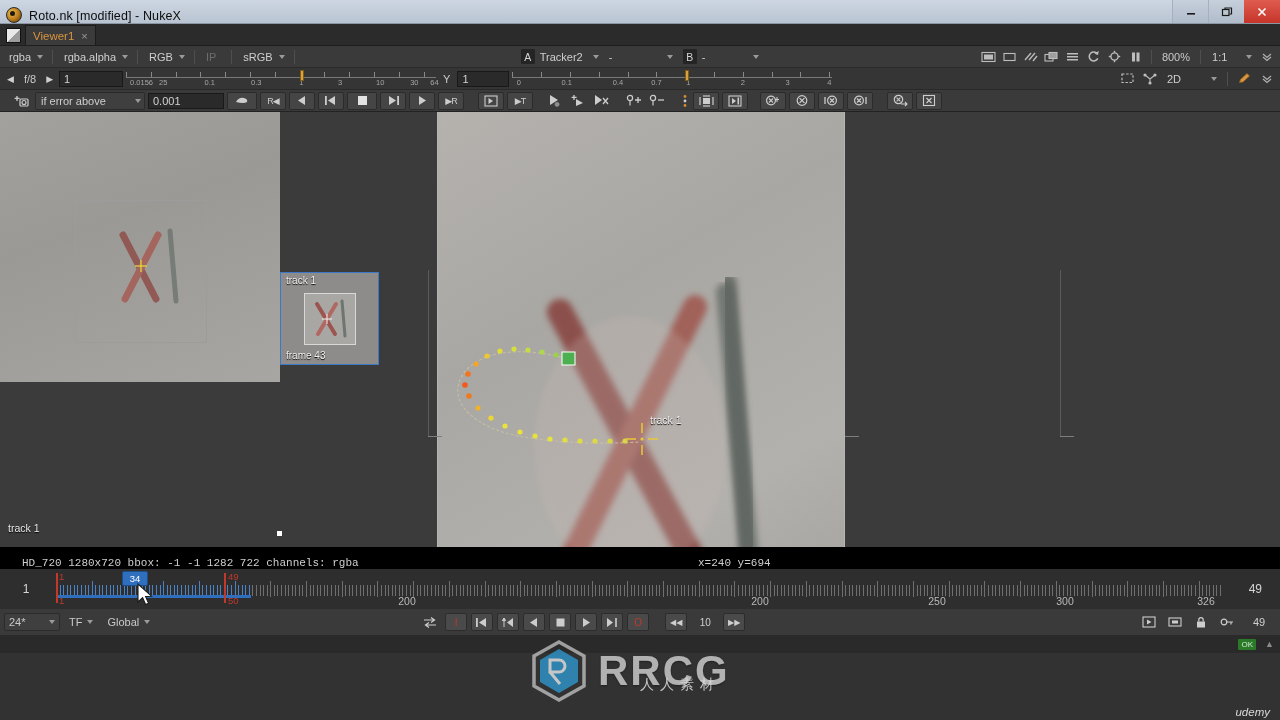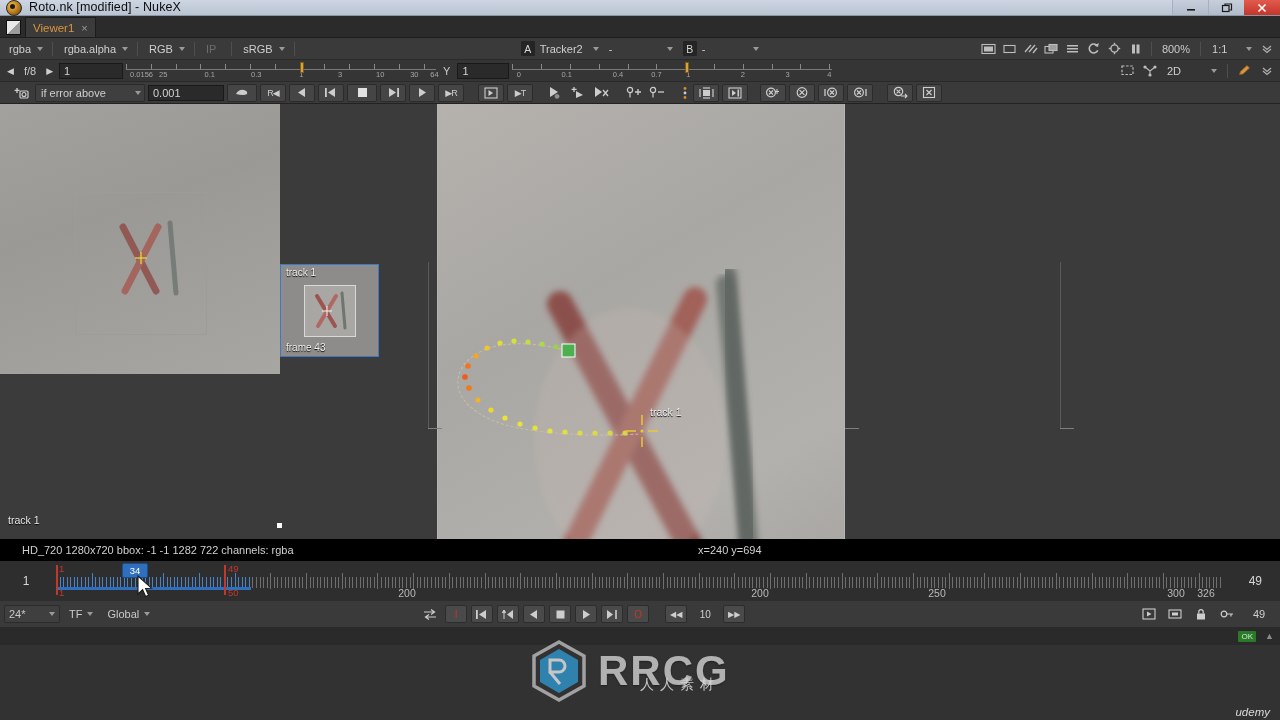--- a/index.html
+++ b/index.html
@@ -7,22 +7,22 @@
     width: 1280px; height: 720px;
     background: #323232;
     font-family: "Liberation Sans", sans-serif;
     overflow: hidden;
     color: #c8c8c8;
   }
   #app { position: relative; width: 1280px; height: 720px; }
 
   
   .titlebar {
-    height: 16px; background: linear-gradient(to bottom,#cdd6e2,#b9c4d2);
-    display: flex; align-items: flex-start; padding-left: 6px;
+    height: 24px; background: linear-gradient(to bottom,#cdd6e2,#b9c4d2);
+    display: flex; align-items: flex-end; padding-left: 6px;
     border-bottom: 1px solid #8d97a4;
   }
   .titlebar .tb-icon {
     width: 16px; height: 16px; border-radius: 50%;
     background: radial-gradient(circle at 35% 35%, #f5c34a 0%, #b5761c 55%, #4a3108 100%);
     border: 1px solid #2a2a2a; margin-right: 7px; position: relative;
   }
   .titlebar .tb-icon:after{
     content:""; position:absolute; left:3px; top:3px; width:5px;height:5px;
     border-radius:50%; background:#201a10;
@@ -114,22 +114,22 @@
     font-size: 10px; border-radius: 2px;
   }
   .tbtn.flat { background: transparent; border-color: transparent; }
   .tbtn.wide { padding: 0 5px; }
 
   
   .viewer { position: relative; height: 435px; background: #3b3b3b; overflow: hidden; }
   .vplate { position:absolute; background:#9e9c99; }
   .imgbox { position:absolute; border:1px solid #9c9c9c; }
   .statusbar {
-    height: 22px; background: #000; display: flex; align-items: center;
-    font-size: 11px; color: #cfcfcf; position: relative;
+    height: 22px; background: #000; display: flex; align-items: flex-end;
+    font-size: 11px; color: #cfcfcf; position: relative; font-family: Liberation Mono, monospace;
   }
   .statusbar .left { padding-left: 22px; }
   .statusbar .mid { position:absolute; left: 698px; }
 
   
   .timeline { height: 40px; background: #2e2e2e; position: relative; display:flex; align-items:center;}
   .tl-curframe { width: 52px; text-align: center; font-size: 12px; color: #d6d6d6; }
   .tl-ruler { position:absolute; left: 56px; right: 60px; top: 0; bottom: 0; }
   .tl-end { position:absolute; right: 18px; top: 13px; font-size: 12px; color:#d6d6d6; }
   .tl-num { position: absolute; font-size: 10.5px; color: #b9b9b9; transform: translateX(-50%); }
@@ -1058,21 +1058,21 @@
 
       <div class="inout" style="left:168px"></div>
       <div class="iolabel" style="left:172px;top:2px">49</div>
       <div class="iolabel" style="left:172px;top:26px">50</div>
 
       <div class="playhead" style="left:66px;top:2px">34</div>
 
       <div class="tl-num" style="left:351px;top:26px">200</div>
       <div class="tl-num" style="left:704px;top:26px">200</div>
       <div class="tl-num" style="left:881px;top:26px">250</div>
-      <div class="tl-num" style="left:1120px;top:26px">300</div>
+      <div class="tl-num" style="left:1009px;top:26px">300</div>
       <div class="tl-num" style="left:1150px;top:26px">326</div>
     </div>
 
     <div class="tl-end">49</div>
 
     <svg class="cursor-arrow" style="left:136px;top:14px" width="20" height="26" viewBox="0 0 20 26">
       <path d="M2 1 L2 19 L6.6 14.6 L9.6 21.5 L12.6 20.2 L9.6 13.5 L15.5 13.2 Z" fill="#ffffff" stroke="#1a1a1a" stroke-width="1.1"></path>
     </svg>
   </div>
 

